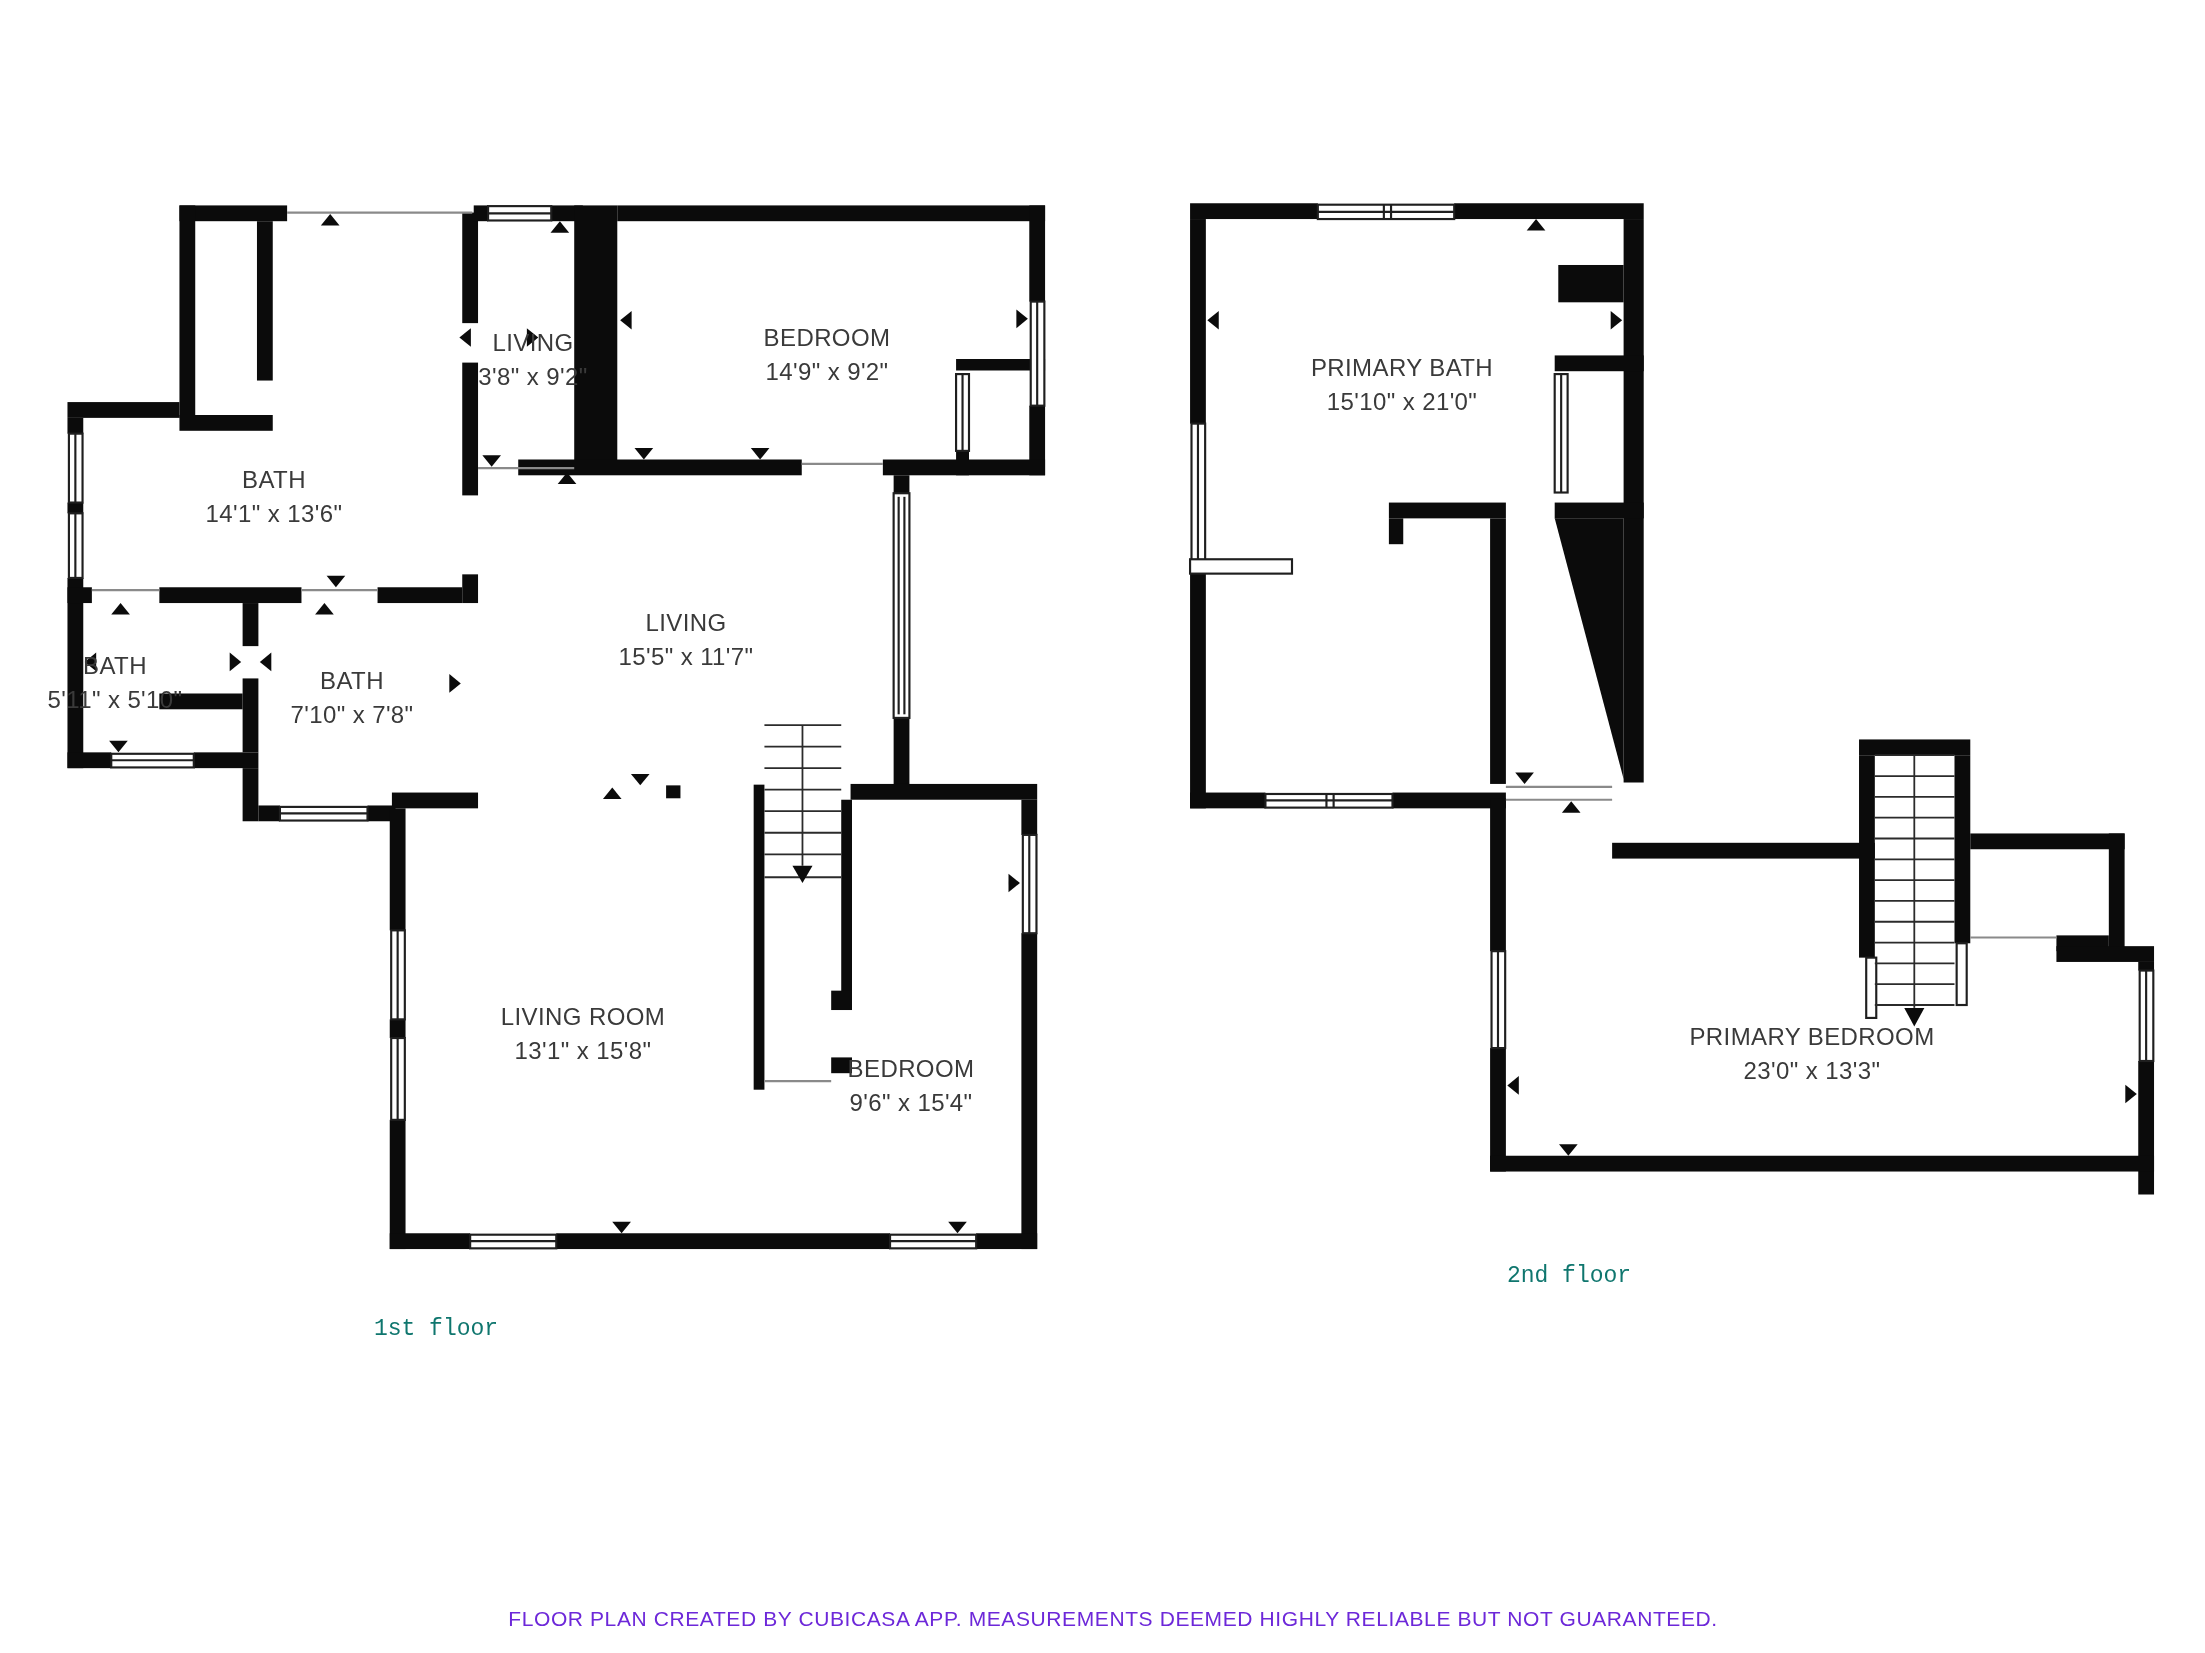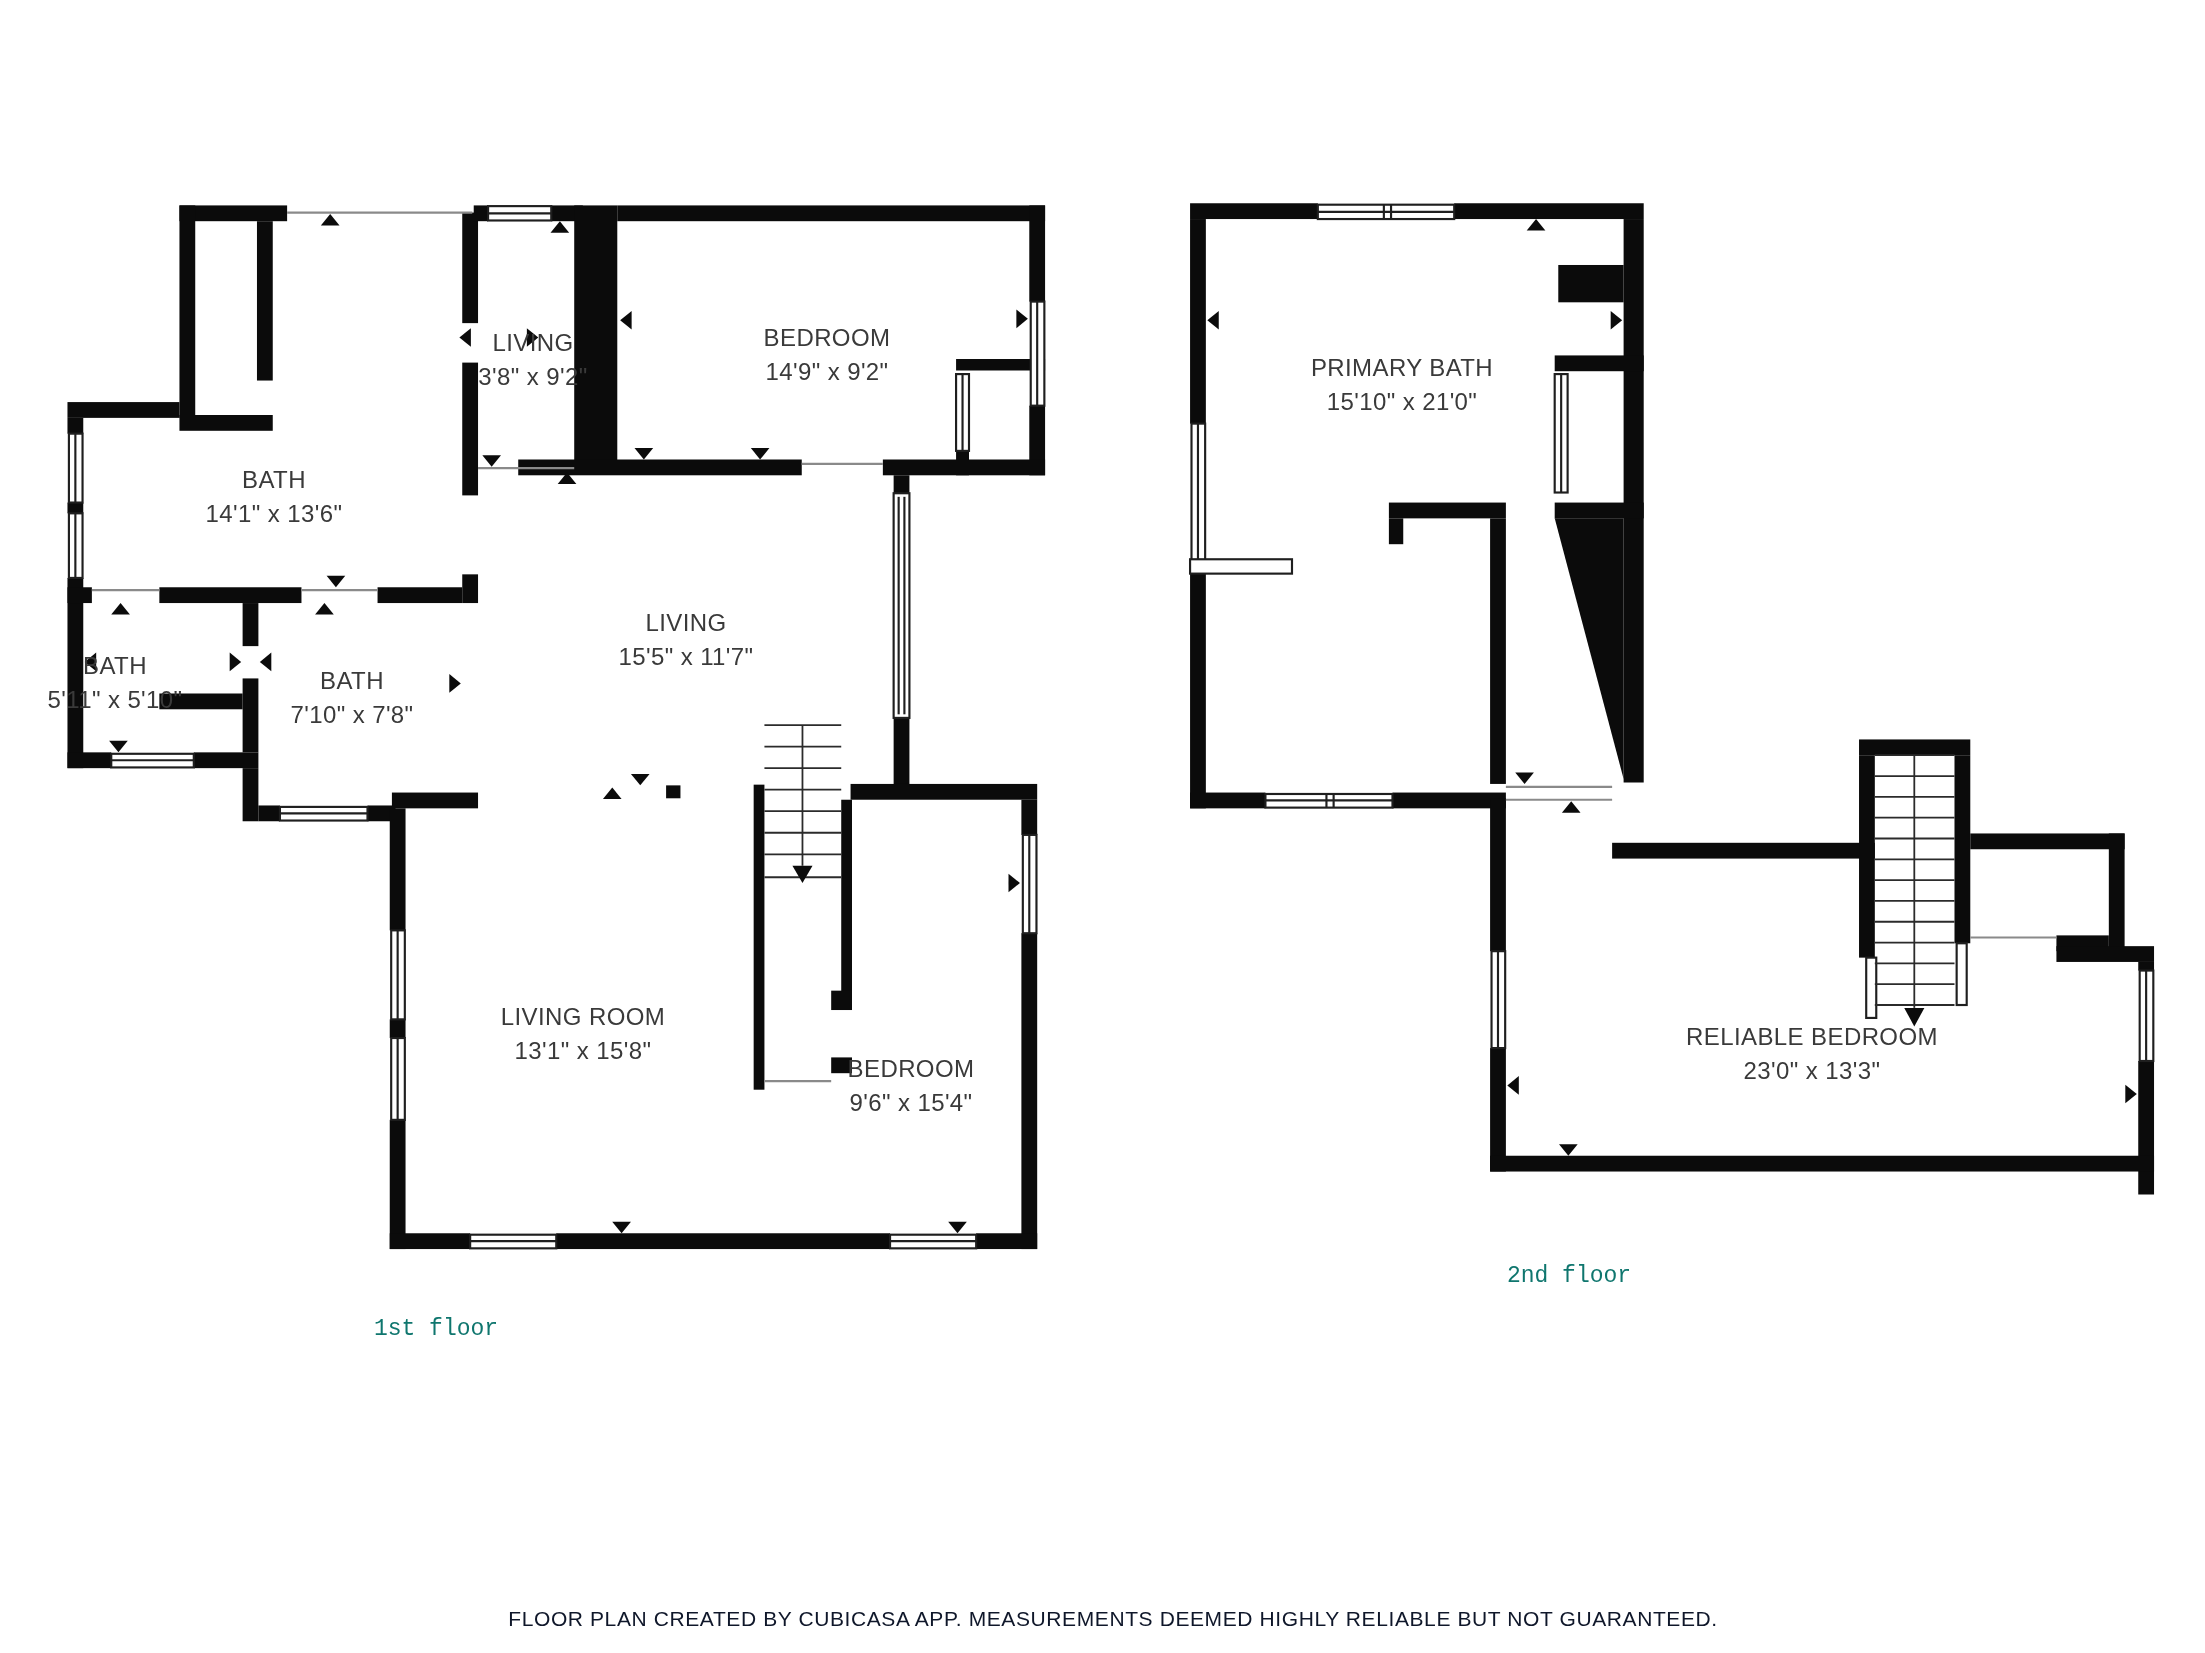--- a/index.html
+++ b/index.html
@@ -3,21 +3,21 @@
 <meta charset="utf-8">
 <style>
   html,body{margin:0;padding:0;background:#ffffff;}
   .canvas{position:relative;width:2205px;height:1654px;background:#fff;overflow:hidden;
           font-family:"Liberation Sans","DejaVu Sans",sans-serif;transform-origin:top left;}
   svg.plan{position:absolute;left:0;top:0;width:2205px;height:1654px;}
   .room-label{position:absolute;transform:translate(-50%,-50%);text-align:center;
               color:#3a3a3a;font-size:24px;line-height:1.0;white-space:nowrap;letter-spacing:0.4px;}
   .room-label .dims{display:block;margin-top:10px;font-size:24px;color:#3a3a3a;}
   .floor-caption{position:absolute;transform:translate(-50%,-50%);font-size:23px;color:#0f766e;white-space:nowrap;font-family:Liberation Mono, monospace;}
-  .disclaimer{position:absolute;transform:translate(-50%,-50%);font-size:21px;color:#0f172a;
+  .disclaimer{position:absolute;transform:translate(-50%,-50%);font-size:21px;color:#6d28d9;
               letter-spacing:0.6px;white-space:nowrap;}
 </style>
 </head>
 <body>
 
 <div class="canvas">
 
 <svg class="plan" viewBox="0 0 3072 2304">
 
   <g fill="#0b0b0b" stroke="none">
@@ -312,21 +312,21 @@
 <div class="room-label" style="left:911px;top:1086px;">
   <span>BEDROOM</span>
   <span class="dims">9'6" x 15'4"</span>
 </div>
 
 <div class="room-label" style="left:1402px;top:385px;">
   <span>PRIMARY BATH</span>
   <span class="dims">15'10" x 21'0"</span>
 </div>
 <div class="room-label" style="left:1812px;top:1054px;">
-  <span>RELIABLE BEDROOM</span>
+  <span>PRIMARY BEDROOM</span>
   <span class="dims">23'0" x 13'3"</span>
 </div>
 
 <div class="floor-caption" style="left:436px;top:1329px;">1st floor</div>
 <div class="floor-caption" style="left:1569px;top:1276px;">2nd floor</div>
 
 <div class="disclaimer" style="left:1113px;top:1619px;">FLOOR PLAN CREATED BY CUBICASA APP. MEASUREMENTS DEEMED HIGHLY RELIABLE BUT NOT GUARANTEED.</div>
 
 </div>
 

